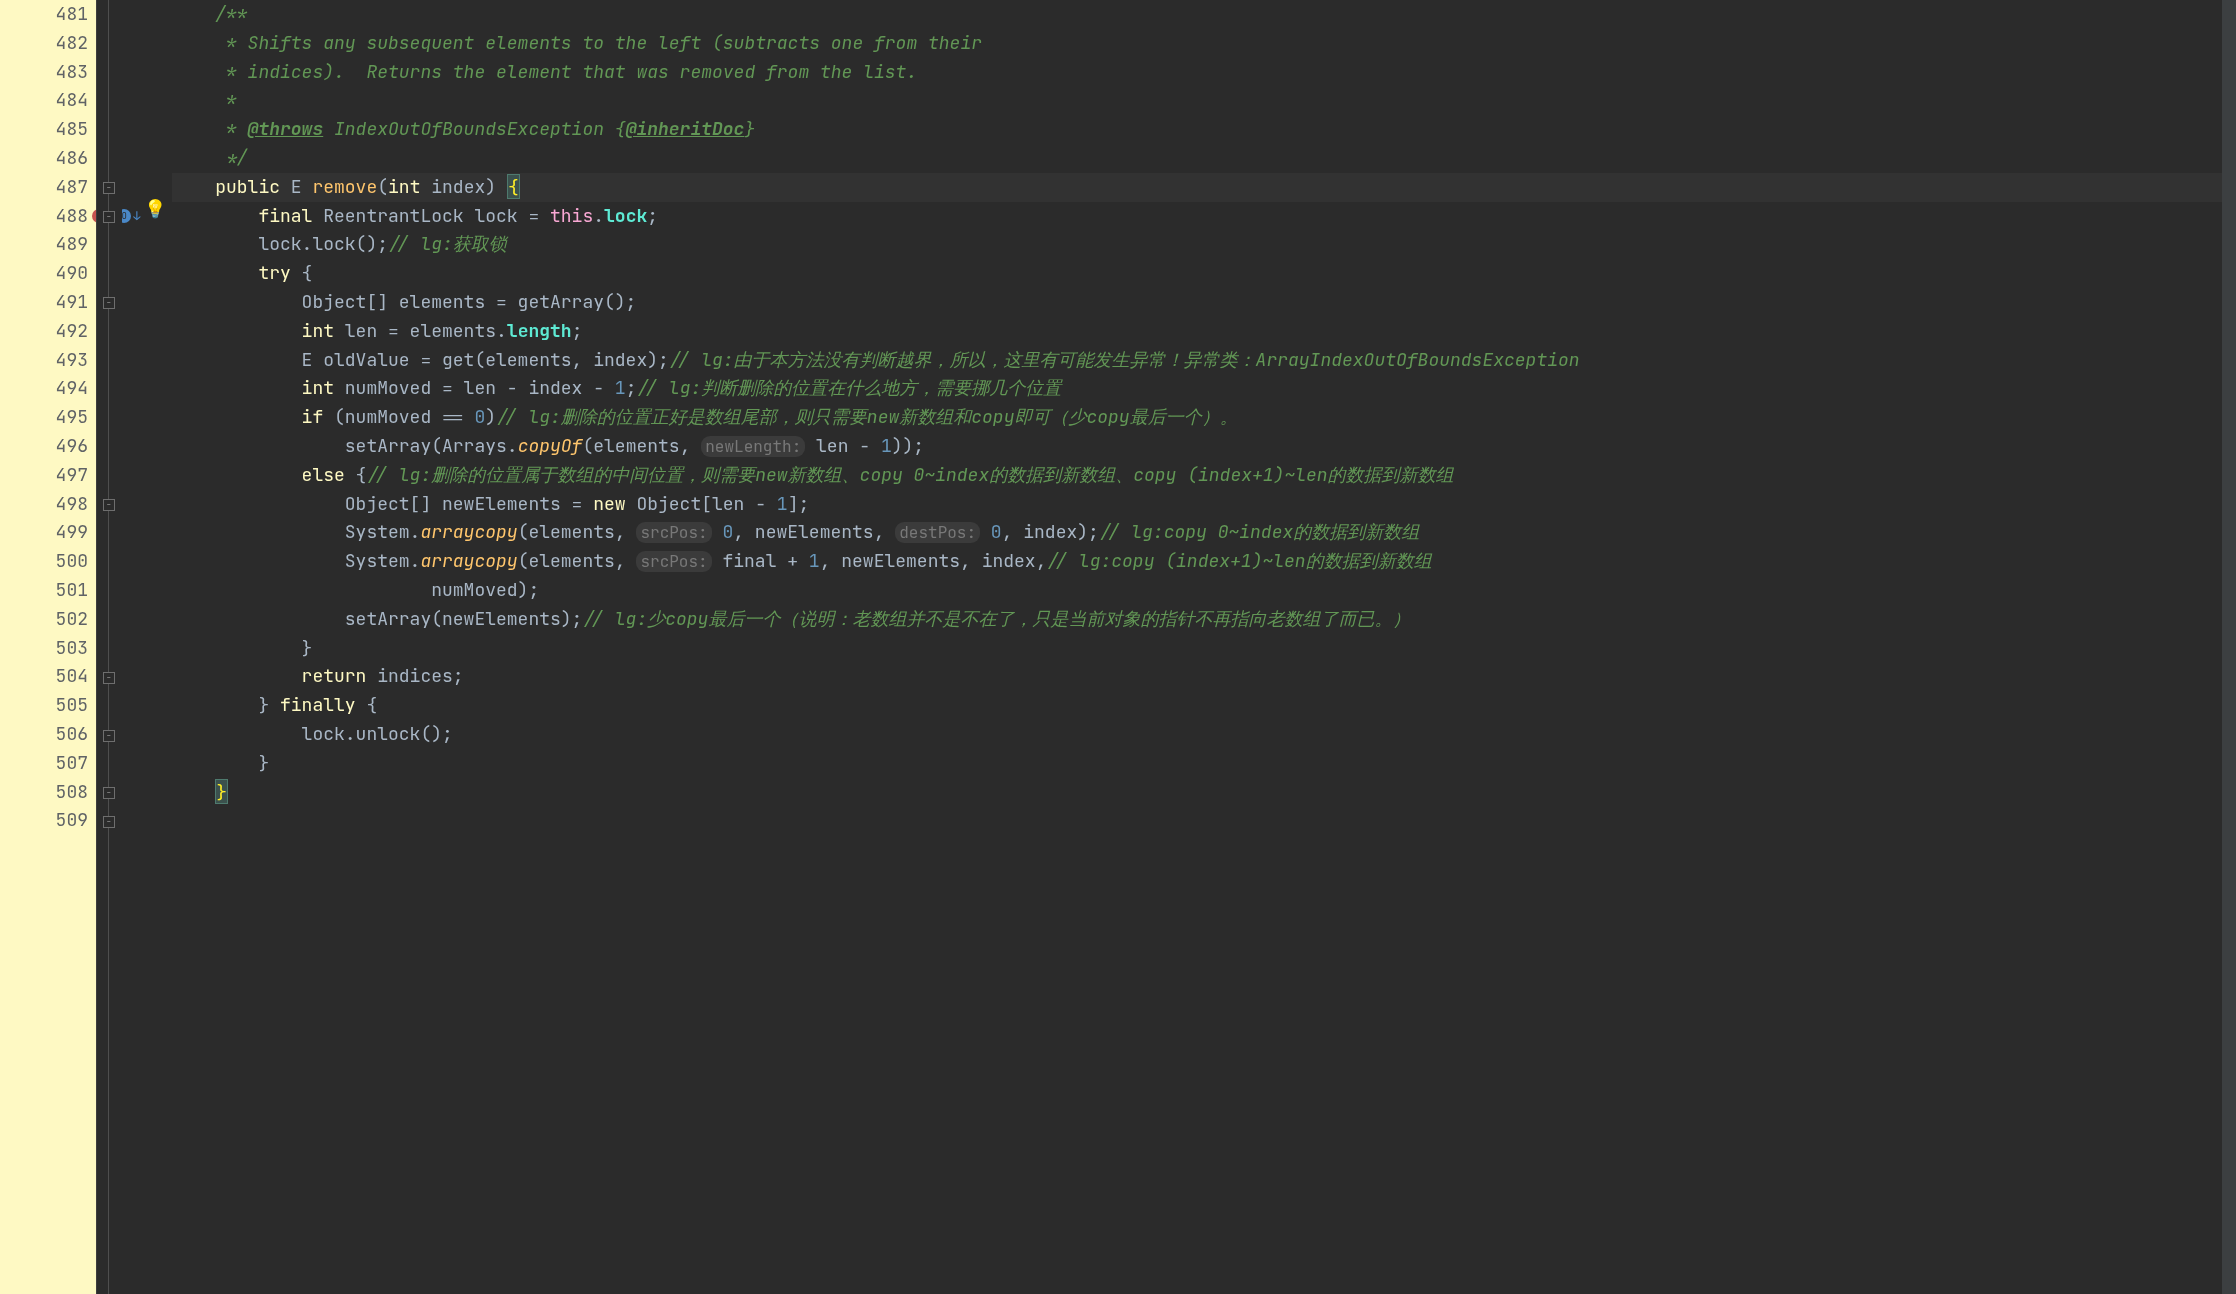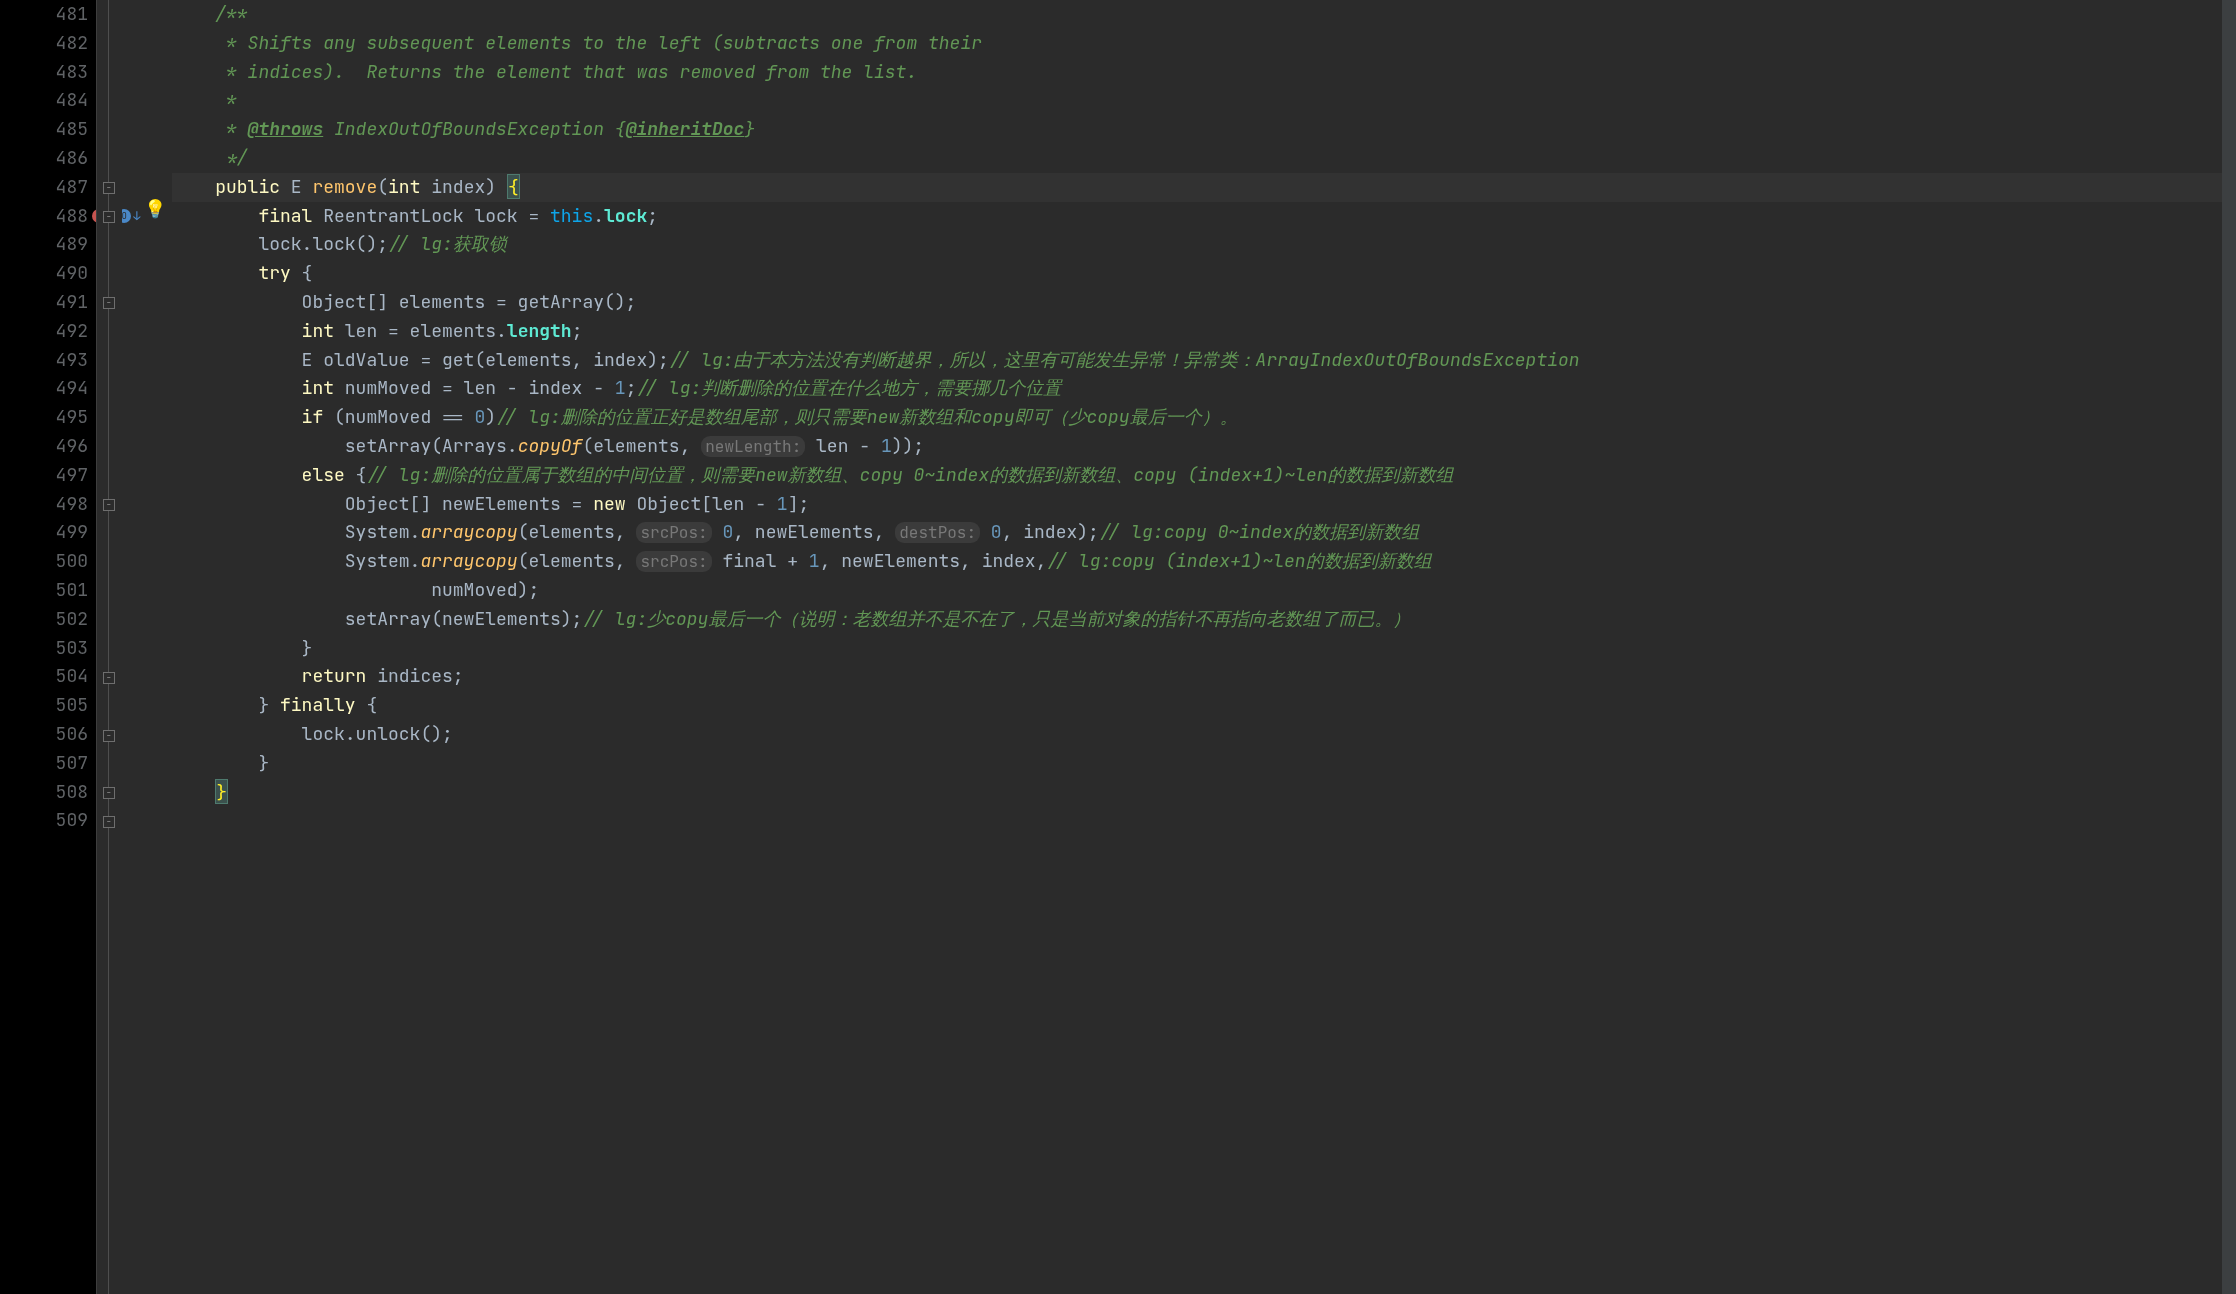--- a/index.html
+++ b/index.html
@@ -9,21 +9,21 @@
   font-size: 18px;
   line-height: 28.8px;
   overflow-x: auto;
   white-space: nowrap;
 }
 .editor-container {
   display: flex;
   min-height: 100vh;
 }
 .gutter {
-  background: #000000;
+  background: #fef9c3;
   color: #606366;
   width: 96px;
   text-align: right;
   padding-right: 8px;
   user-select: none;
   flex-shrink: 0;
 }
 .gutter-line {
   height: 28.8px;
   line-height: 28.8px;
@@ -92,21 +92,21 @@
 .c-comment { color: #629755; font-style: italic; }
 .c-keyword { color: #fef9c3; }
 .c-method { color: #ffc66d; }
 .c-method-italic { color: #ffc66d; font-style: italic; }
 .c-field { color: #5eead4; font-weight: bold; }
 .c-number { color: #6897bb; }
 .c-paren { color: #a9b7c6; }
 .c-var { color: #a9b7c6; }
 .c-doc-tag { color: #629755; font-style: italic; text-decoration: underline; font-weight: bold; }
 .c-hint { background: #3b3b3b; color: #787878; font-style: normal; padding: 0 4px; border-radius: 9px; font-size: 16px; }
-.c-this { color: #0ea5e9; }
+.c-this { color: #f9a8d4; }
 .c-brace-match { background: #3b514d; border: 1px solid #4e7a6e; color: #ffef28; }
 .scrollbar-right {
   width: 14px;
   background: #3c3f41;
   position: relative;
   flex-shrink: 0;
 }
 </style>
 </head>
 <body>

